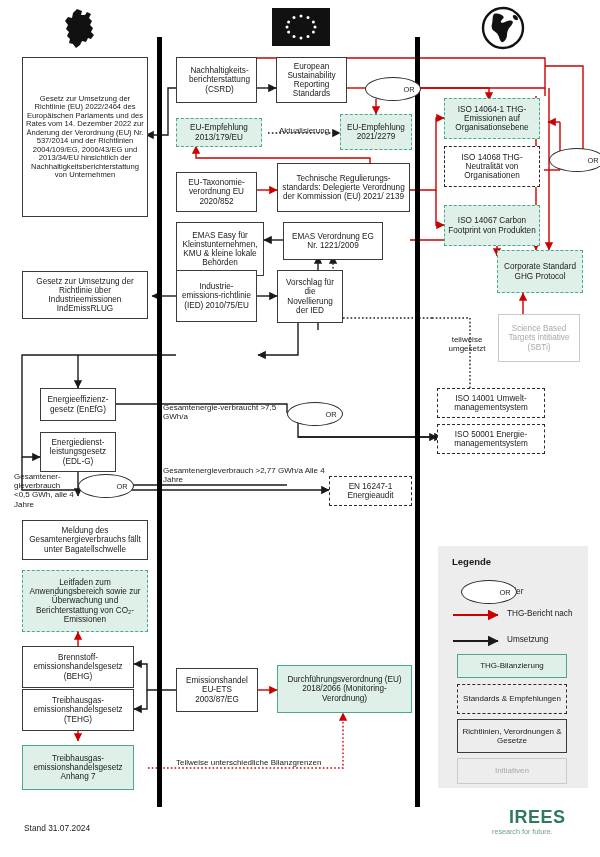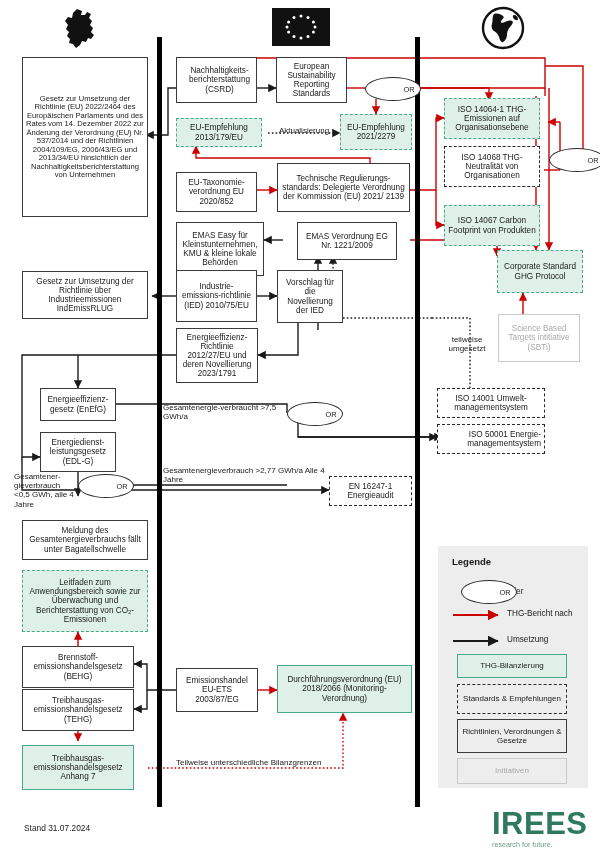--- a/index.html
+++ b/index.html
@@ -21,22 +21,22 @@
        justify-content:center;font-size:7.4px;z-index:6;padding-left:32px;}
   .vbar{position:absolute;background:#000;width:5px;z-index:2;}
   .legend{position:absolute;left:438px;top:546px;width:150px;height:242px;
           background:#ededed;z-index:1;}
   .lgtitle{position:absolute;left:452px;top:556px;font-size:9.5px;font-weight:bold;z-index:5;}
   .lgtext{position:absolute;font-size:8.2px;z-index:5;}
   .lgbox{position:absolute;box-sizing:border-box;display:flex;align-items:center;
          justify-content:center;text-align:center;font-size:8px;line-height:1.15;z-index:5;}
   .stand{position:absolute;left:24px;top:823px;font-size:8.4px;z-index:5;}
   .irees{position:absolute;left:492px;top:808px;z-index:5;text-align:left;}
-  .irees .w{font-size:31px;letter-spacing:0.5px;color:#2f7a5c;font-weight:bold;
-            font-family:"Liberation Sans",sans-serif;line-height:1;}
+  .irees .w{font-size:18px;letter-spacing:0.5px;color:#2f7a5c;font-weight:bold;
+            font-family:"Liberation Sans",sans-serif;line-height:1;margin-left:17px;}
   .irees .s{font-size:7.2px;color:#6d9e87;margin-top:1px;}
   .icon{position:absolute;z-index:5;}
 </style>
 </head>
 <body>
 
 <div id="root">
 
   <div class="icon" style="left:58px;top:8px;width:44px;height:42px;">
     <svg width="44" height="42" viewBox="0 0 44 42">
@@ -192,47 +192,46 @@
   <div class="box thg" style="left:340px;top:114px;width:72px;height:36px;">EU-Empfehlung 2021/2279</div>
 
   <div class="lbl" style="left:272px;top:126px;width:64px;text-align:center;">Aktualisierung</div>
 
   <div class="box law" style="left:176px;top:172px;width:81px;height:40px;">EU-Taxonomie-verordnung EU 2020/852</div>
 
   <div class="box law" style="left:277px;top:163px;width:133px;height:49px;">Technische Regulierungs-standards: Delegierte Verordnung der Kommission (EU) 2021/ 2139</div>
 
   <div class="box law" style="left:176px;top:222px;width:88px;height:54px;">EMAS Easy für Kleinstunternehmen, KMU &amp; kleine lokale Behörden</div>
 
-  <div class="box law" style="left:297px;top:222px;width:100px;height:38px;">EMAS Verordnung EG Nr. 1221/2009</div>
+  <div class="box law" style="left:283px;top:222px;width:100px;height:38px;">EMAS Verordnung EG Nr. 1221/2009</div>
 
   <div class="box law" style="left:176px;top:270px;width:81px;height:52px;">Industrie-emissions-richtlinie (IED) 2010/75/EU</div>
 
   <div class="box law" style="left:277px;top:270px;width:66px;height:53px;">Vorschlag für die Novellierung der IED</div>
 
-  <div class="box law" style="left:176px;top:328px;width:82px;height:55px;">Energieeffizienz-Richtlinie 2012/27/EU und deren Novellierung 2023/1791</div>
 
   <div class="box std" style="left:329px;top:476px;width:83px;height:30px;">EN 16247-1 Energieaudit</div>
 
   <div class="box law" style="left:176px;top:668px;width:82px;height:44px;">Emissionshandel EU-ETS 2003/87/EG</div>
 
   <div class="box thgsolid" style="left:277px;top:665px;width:135px;height:48px;">Durchführungsverordnung (EU) 2018/2066 (Monitoring-Verordnung)</div>
 
   <div class="box thg" style="left:444px;top:98px;width:96px;height:41px;">ISO 14064-1 THG-Emissionen auf Organisationsebene</div>
 
   <div class="box std" style="left:444px;top:146px;width:96px;height:41px;">ISO 14068 THG-Neutralität von Organisationen</div>
 
   <div class="box thg" style="left:444px;top:205px;width:96px;height:41px;">ISO 14067 Carbon Footprint von Produkten</div>
 
   <div class="box thg" style="left:497px;top:250px;width:86px;height:43px;">Corporate Standard GHG Protocol</div>
 
   <div class="box init" style="left:498px;top:314px;width:82px;height:48px;">Science Based Targets intitiative (SBTi)</div>
 
   <div class="box std" style="left:437px;top:388px;width:108px;height:30px;">ISO 14001 Umwelt-managementsystem</div>
 
-  <div class="box std" style="left:437px;top:424px;width:108px;height:30px;text-align:right;">ISO 50001 Energie-managementsystem</div>
+  <div class="box std" style="left:437px;top:424px;width:108px;height:30px;">ISO 50001 Energie-managementsystem</div>
 
   <div class="orc" style="left:365px;top:77px;">OR</div>
   <div class="orc" style="left:549px;top:148px;">OR</div>
   <div class="orc" style="left:287px;top:402px;">OR</div>
   <div class="orc" style="left:78px;top:474px;">OR</div>
 
   <div class="lbl" style="left:163px;top:403px;width:120px;">Gesamtenergie-verbraucht &gt;7,5 GWh/a</div>
 
   <div class="lbl" style="left:163px;top:466px;width:180px;">Gesamtenergieverbrauch &gt;2,77 GWh/a Alle 4 Jahre</div>
 

